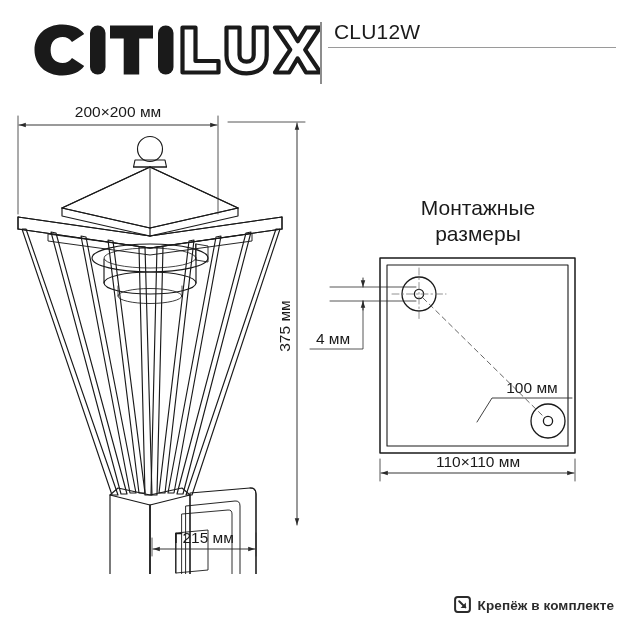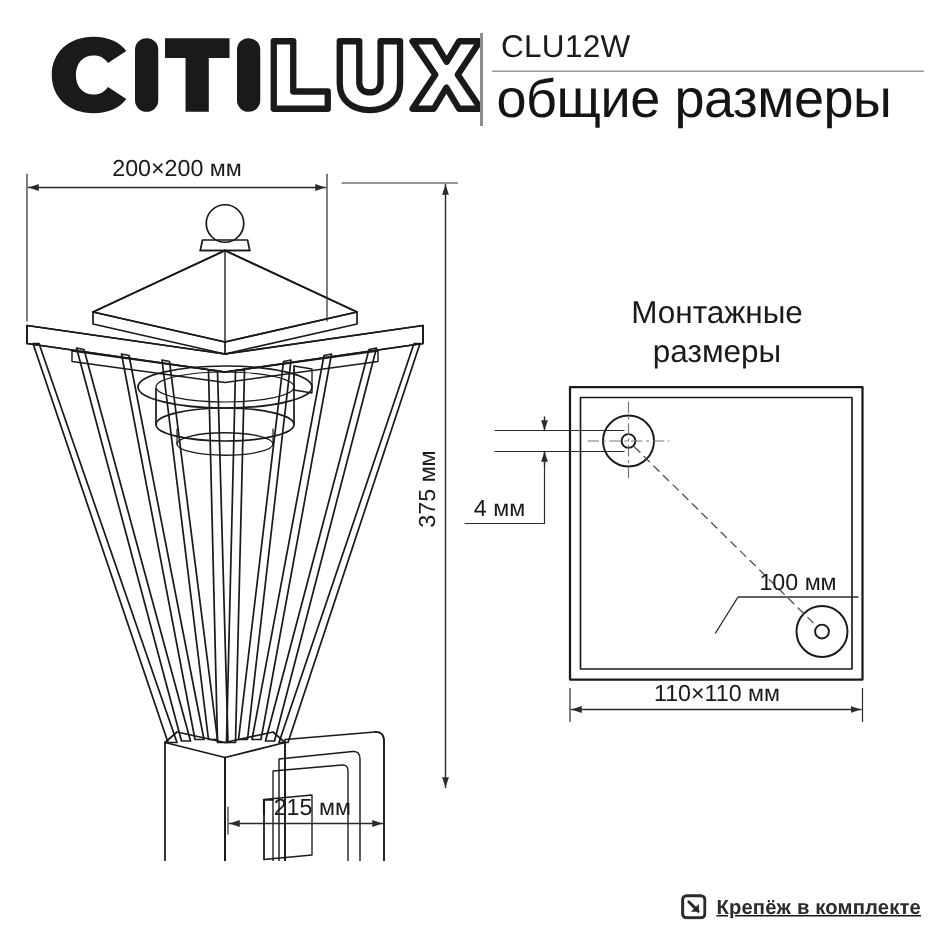--- a/index.html
+++ b/index.html
@@ -79,23 +79,22 @@
   
   #footer {
     position: absolute;
     left: 0; bottom: 0;
     width: 630px; height: 44px;
   }
   #footer-note {
     position: absolute;
     right: 16px; top: 10px;
     display: flex;
-    align-items: center;
+    align-items: flex-end;
     gap: 7px;
-    text-decoration: underline;
   }
   #footer-note .note-label {
     font-size: 13.5px;
     font-weight: bold;
     color: #2b2b2b;
     white-space: nowrap;
     letter-spacing: 0.1px;
   }
   #fasteners-included-icon { display: block; }
 </style>
@@ -134,21 +133,20 @@
           <path d="M243.0 5.5 L257.5 5.5 L265.8 19.2 L274.1 5.5 L288.0 5.5
                    L273.2 27.8 L288.5 50.5 L274.0 50.5 L265.6 36.4 L257.2 50.5
                    L243.0 50.5 L258.2 27.8 Z"></path>
         </g>
       </svg>
     </div>
 
     <div id="header-divider-vertical"></div>
     <div id="model-code">CLU12W</div>
     <div id="header-divider-horizontal"></div>
-    <div id="header-subtitle">общие размеры</div>
   </div>
 
   <div id="drawing-canvas">
     <svg width="630" height="478" viewBox="0 0 630 478" xmlns="http://www.w3.org/2000/svg">
 
       <defs>
         <marker id="arrL" viewBox="0 0 10 10" refX="9" refY="5" markerWidth="8" markerHeight="8" orient="auto-start-reverse">
           <path d="M 9 5 L 0 2 L 0 8 z" fill="#2b2b2b"></path>
         </marker>
         <marker id="arrR" viewBox="0 0 10 10" refX="9" refY="5" markerWidth="8" markerHeight="8" orient="auto">

